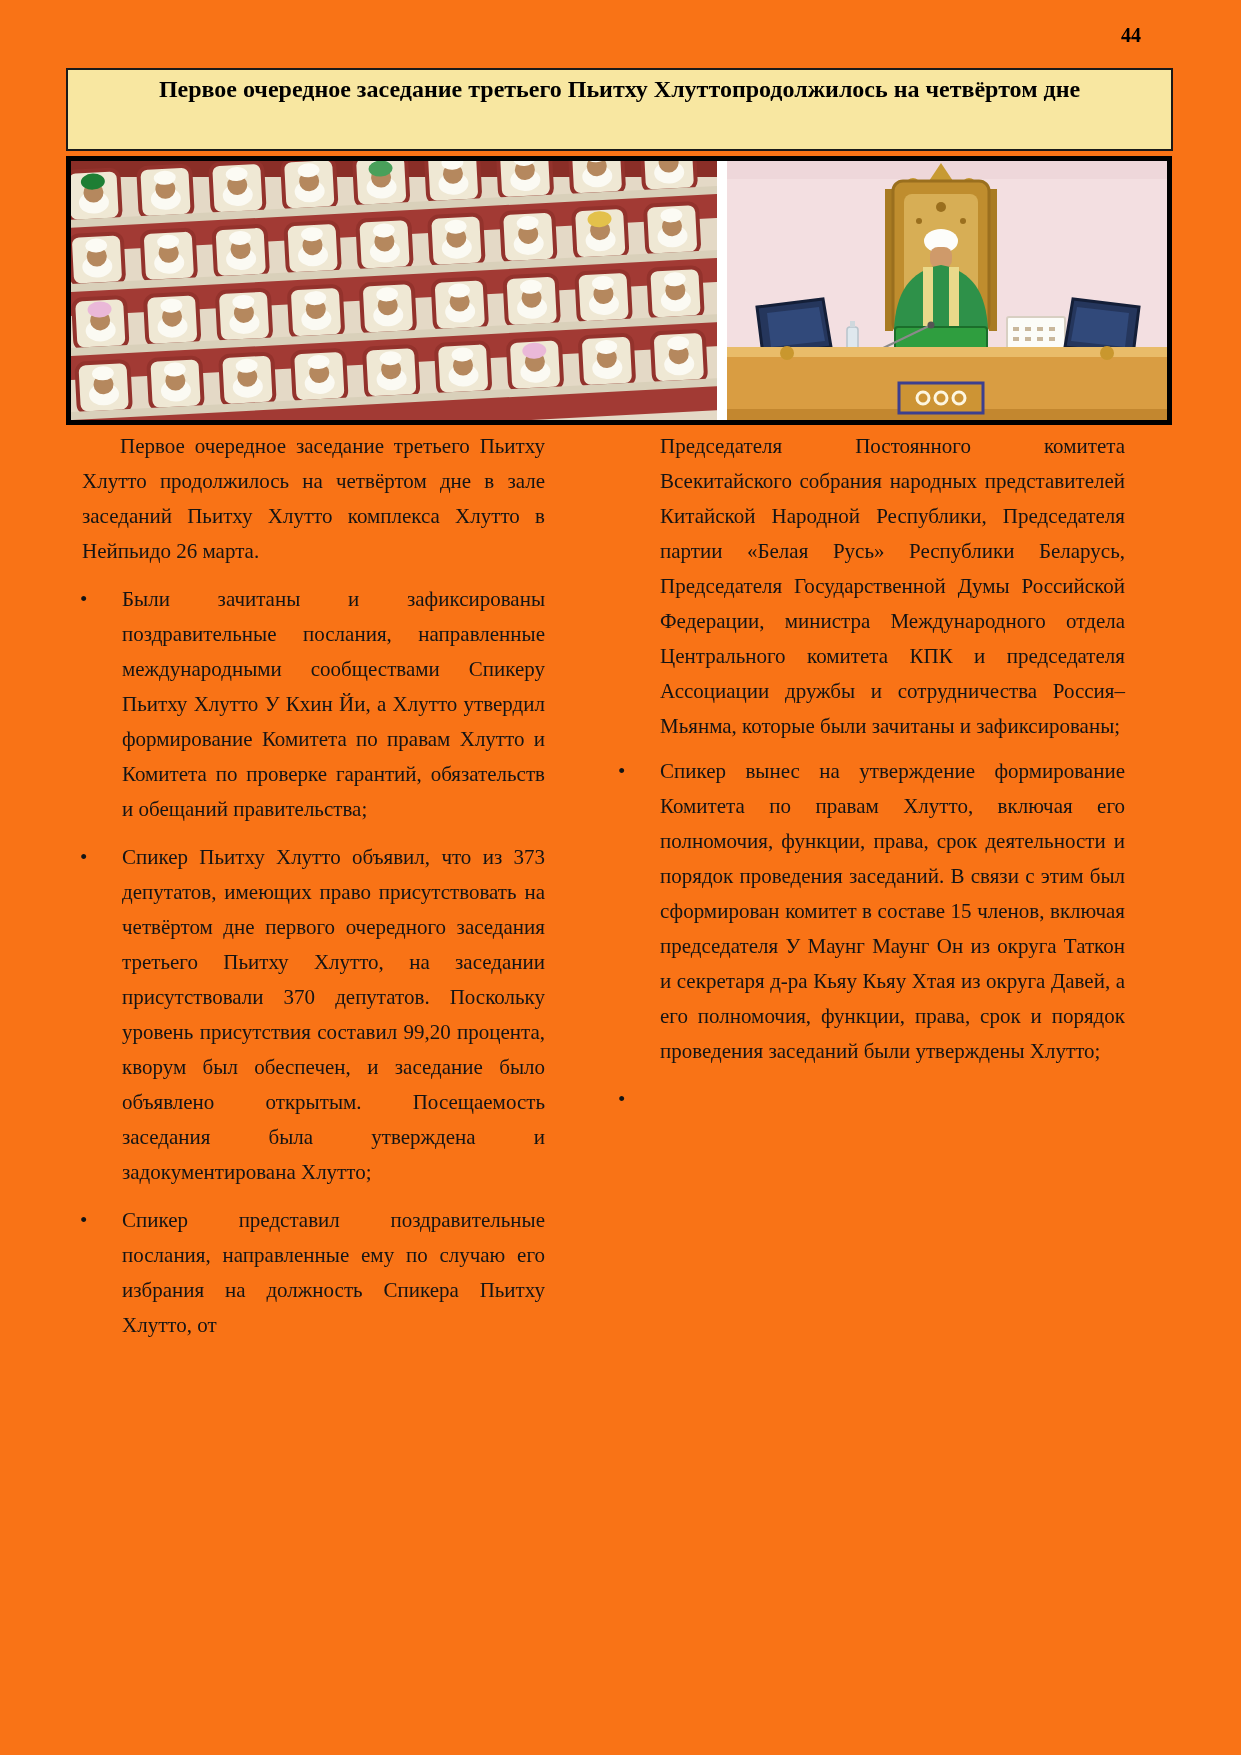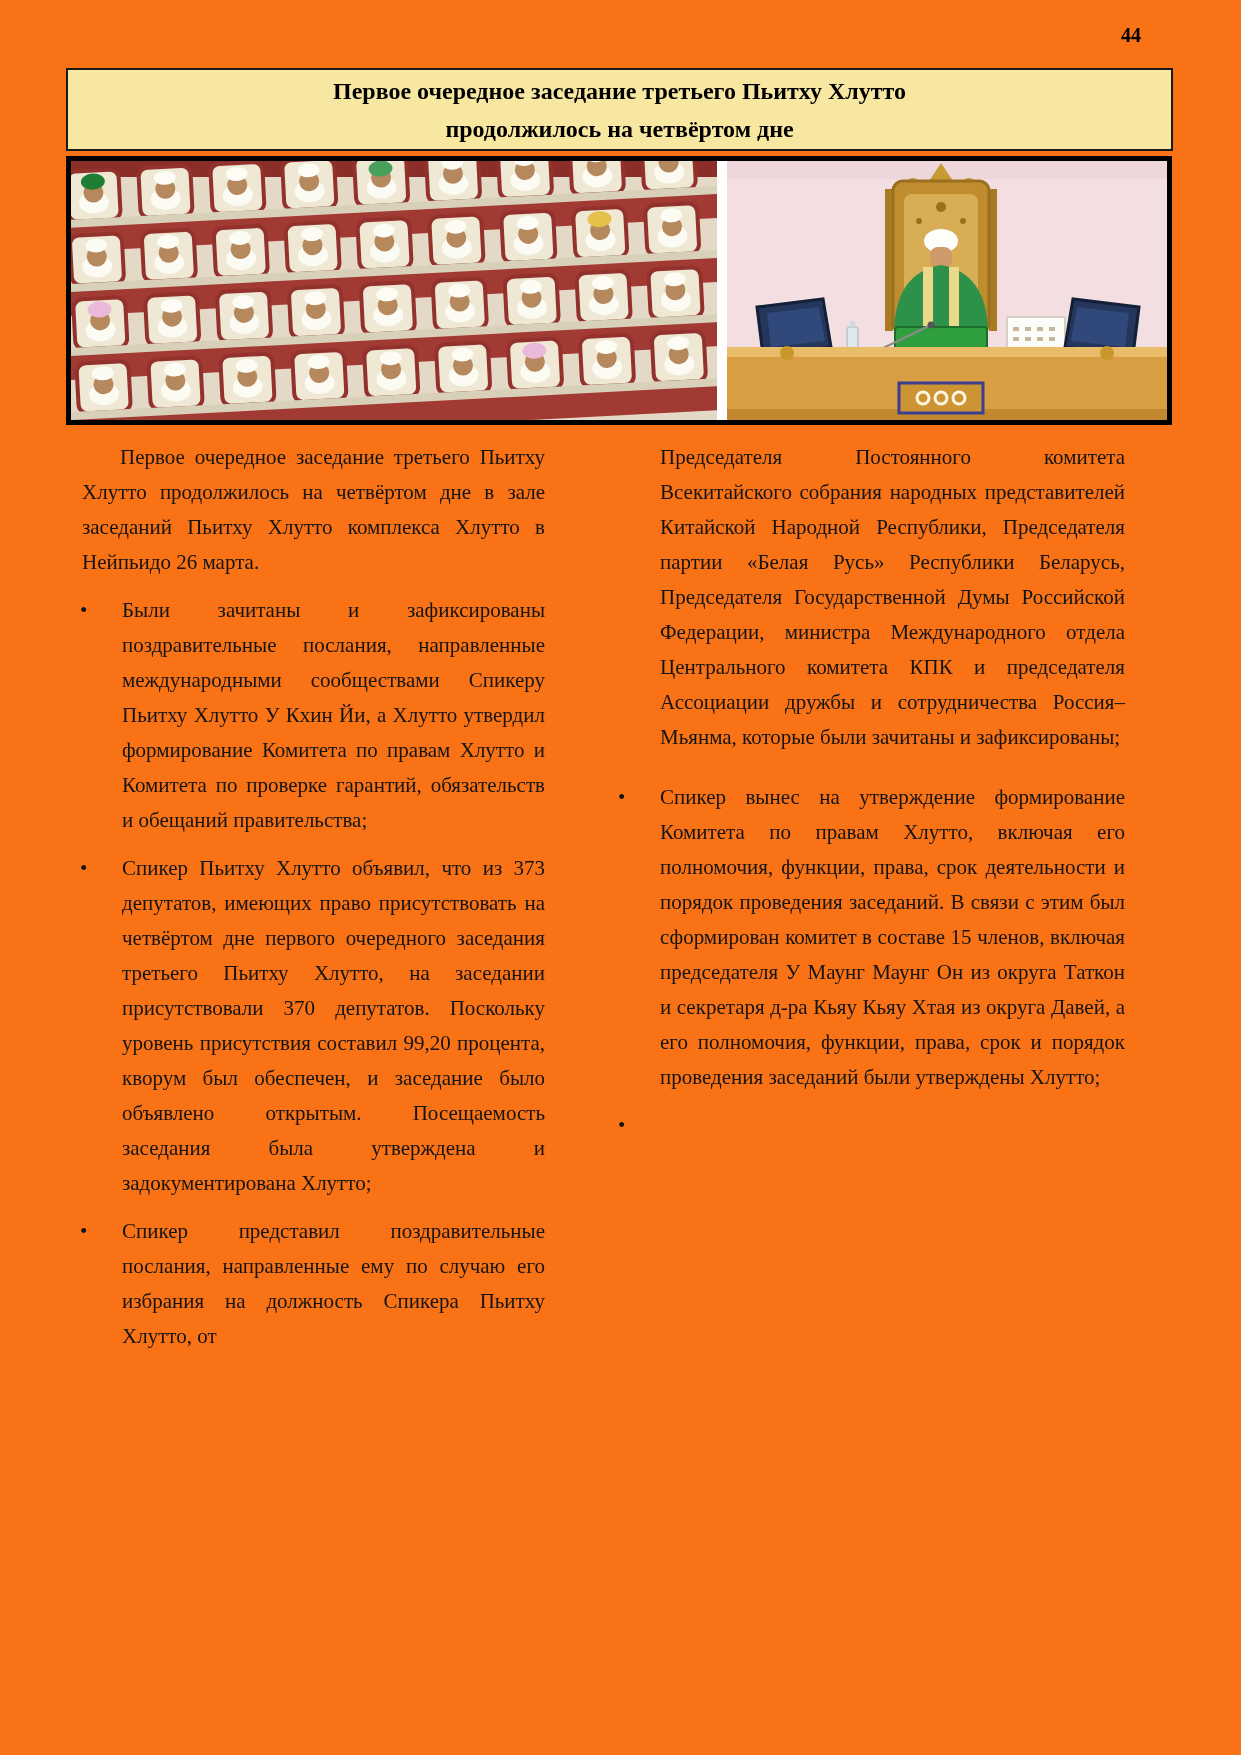--- a/index.html
+++ b/index.html
@@ -12,48 +12,48 @@
     overflow:hidden;
   }
   .page-number{
     position:absolute;top:24px;right:100px;
     font-size:20px;font-weight:bold;color:#000;
   }
   .title-box{
     position:absolute;left:66px;top:68px;
     width:1103px;height:79px;
     border:2px solid #1a1a1a;
-    display:flex;flex-direction:column;justify-content:center;
+    display:flex;justify-content:center;
     text-align:center;
   }
   .title-line{
     font-size:24px;font-weight:bold;color:#000;
     line-height:38px;
   }
   .photo-frame{
     position:absolute;left:66px;top:156px;
     width:1096px;height:259px;
     border:5px solid #000;
     background:#fff;
   }
   .photo-frame svg{display:block;}
   .columns{
-    position:absolute;left:70px;top:440px;
+    position:absolute;left:70px;top:429px;
     width:1055px;
     display:flex;gap:63px;
     font-size:21px;line-height:35px;
     text-align:justify;
   }
   .col-left{width:475px;flex:none;}
   .col-right{width:517px;flex:none;}
   .para{margin:0 0 13px 12px;text-indent:38px;}
   .bullet-item{display:flex;margin:0 0 13px 0;}
   .bullet-item .marker{flex:none;width:52px;padding-left:10px;box-sizing:border-box;text-align:left;}
   .bullet-item .btext{flex:1;}
-  .continuation{margin:0 0 25px 52px;}
+  .continuation{margin:0 0 10px 52px;}
 </style>
 </head>
 <body>
 
 <div class="page">
 
   <div class="page-number">44</div>
 
   <div class="title-box" style="background:#f8e7a1;">
     <div class="title-line">Первое очередное заседание третьего Пьитху Хлутто</div>

